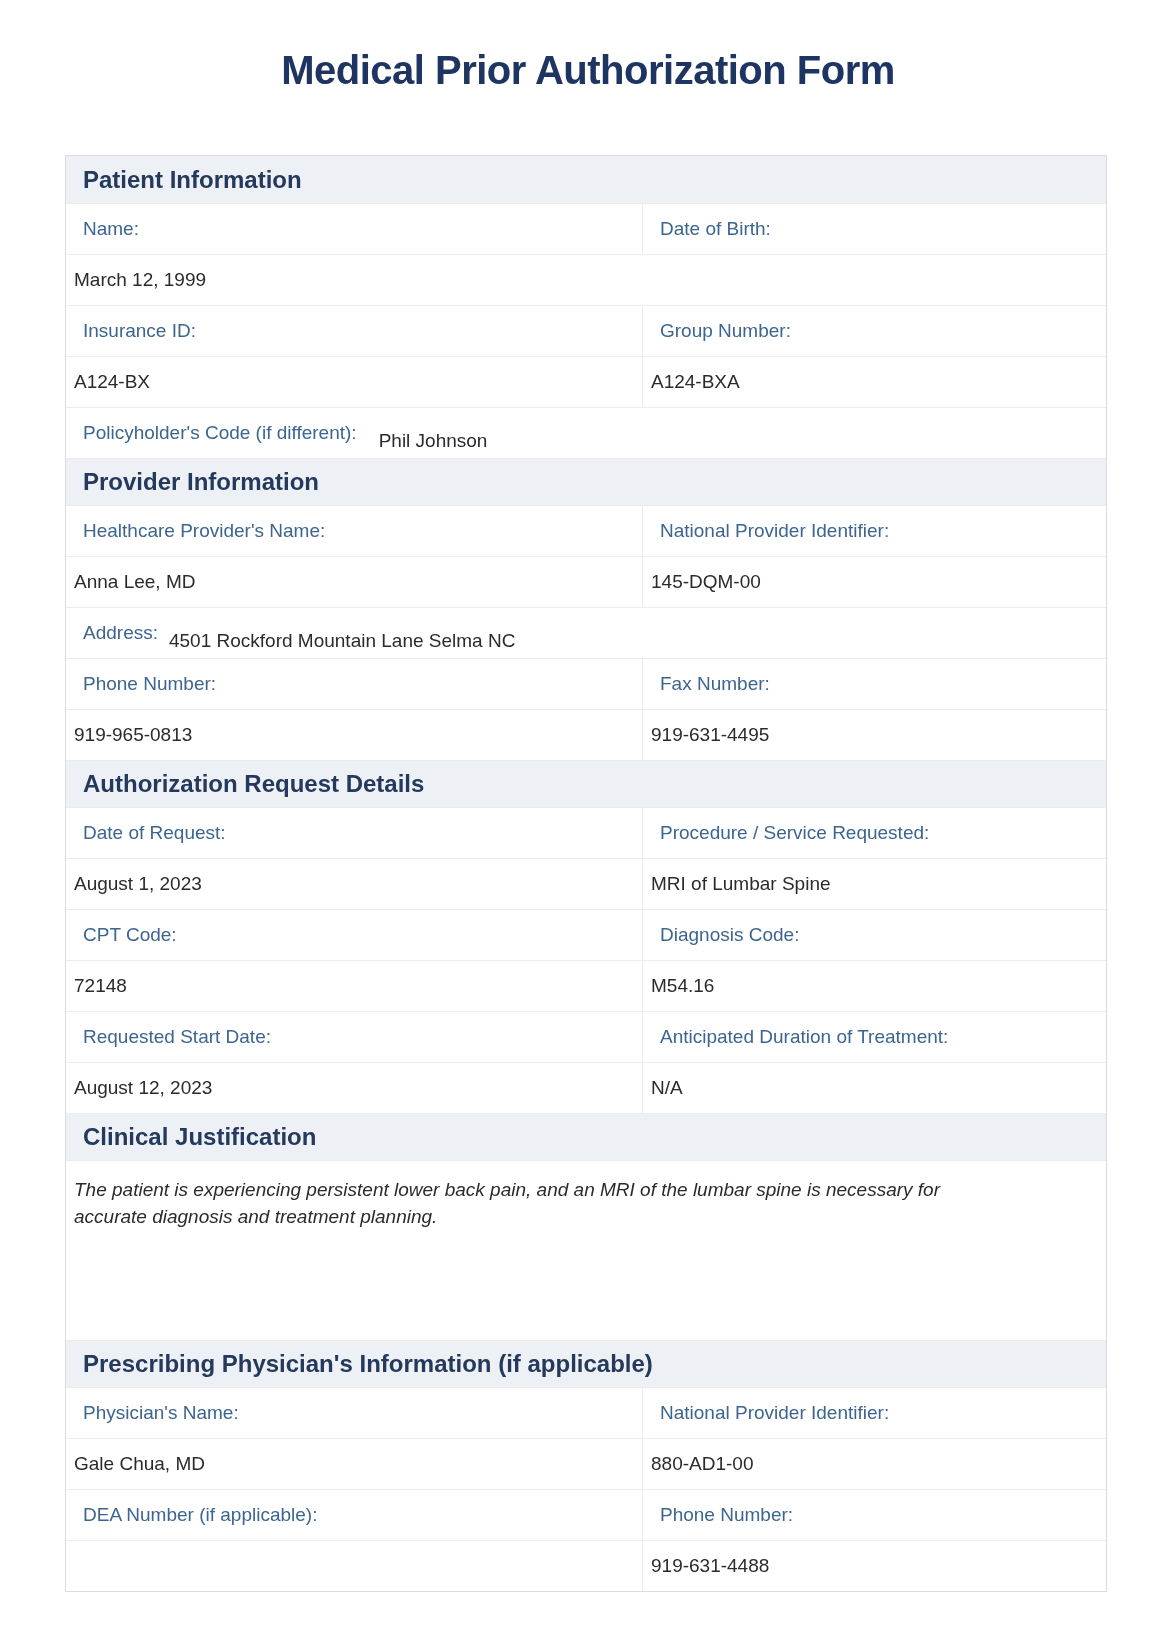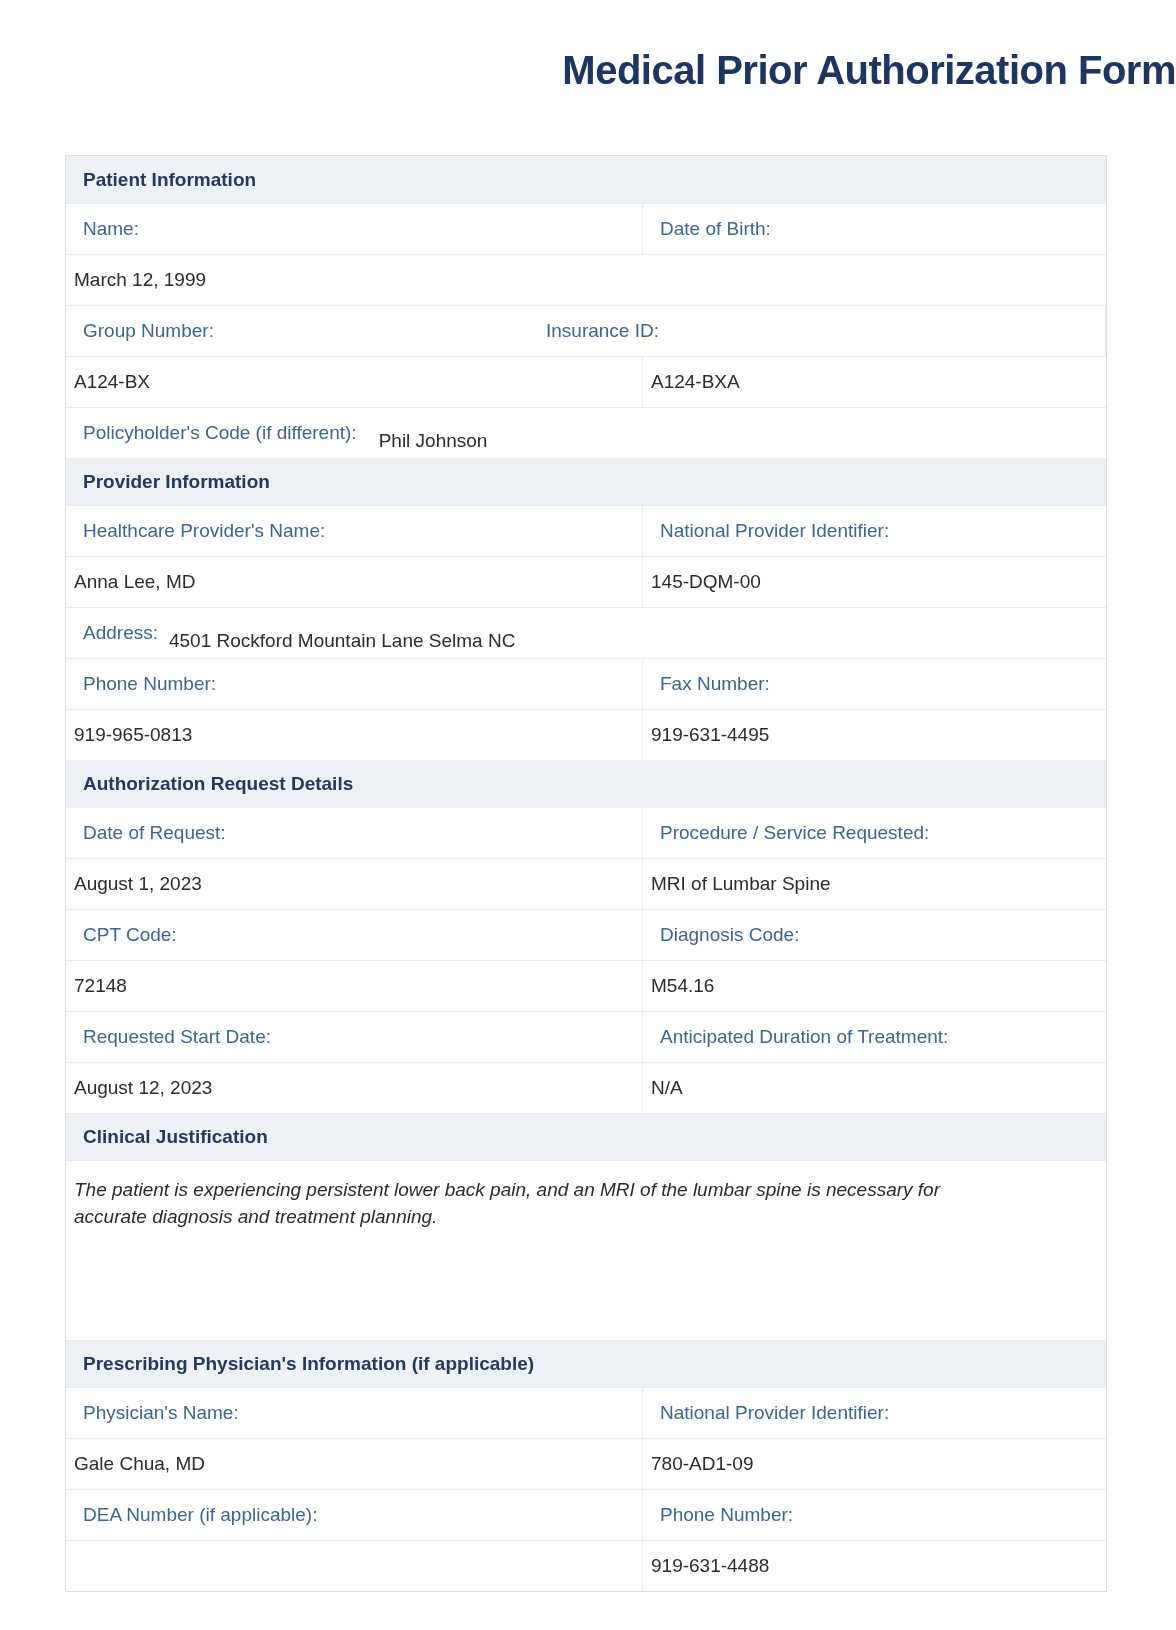--- a/index.html
+++ b/index.html
@@ -7,37 +7,37 @@
   body {
     width: 1176px; height: 1630px;
     font-family: "Liberation Sans", "DejaVu Sans", sans-serif;
     position: relative;
     overflow: hidden;
     color: var(--value-text, #2b2b2b);
   }
   .page { position: relative; width: 1176px; height: 1630px; }
   .title {
     position: absolute; top: 48px; left: 0; width: 100%;
-    text-align: right;
+    text-align: center;
     font-size: 40px; font-weight: bold; letter-spacing: -0.5px;
     color: var(--title-text, #1e3562);
   }
   .form {
     position: absolute; top: 155px; left: 65px; width: 1042px;
     border: 1px solid var(--outer-border, #dcdcdc);
     background: #ffffff;
     font-size: 19px;
   }
   .form > div + div { border-top: 1px solid var(--inner-border, #ececec); }
   .sec-header {
     height: 47px;
     background: var(--section-header-bg, #edf0f4);
     display: flex; align-items: center;
     padding-left: 17px;
-    font-weight: bold; font-size: 19px;
+    font-weight: bold; font-size: 24px;
     color: var(--section-header-text, #24395c);
   }
   .row { display: flex; align-items: flex-start; }
   .cell { display: flex; align-items: center; height: 50px; }
   .c-left { width: 577px; border-right: 1px solid var(--inner-border, #ececec); }
   .c-right { flex: 1; }
   .c-full { width: 100%; }
   .lbl { color: var(--label-text, #3c6590); padding-left: 17px; }
   .val { color: var(--value-text, #2b2b2b); padding-left: 8px; }
   .inline-lbl { color: var(--label-text, #3c6590); }
@@ -66,22 +66,22 @@
       <span>Patient Information</span>
     </div>
     <div class="row">
       <div class="cell c-left lbl">Name:</div>
       <div class="cell c-right lbl">Date of Birth:</div>
     </div>
     <div class="row">
       <div class="cell c-right val">March 12, 1999</div>
     </div>
     <div class="row">
+      <div class="cell c-left lbl">Insurance ID:</div>
       <div class="cell c-right lbl">Group Number:</div>
-      <div class="cell c-left lbl">Insurance ID:</div>
     </div>
     <div class="row">
       <div class="cell c-left val">A124-BX</div>
       <div class="cell c-right val">A124-BXA</div>
     </div>
     <div class="row">
       <div class="cell c-full">
         <span class="inline-lbl" style="padding-left:17px">Policyholder's Code (if different):</span>
         <span class="inline-val gap-md">Phil Johnson</span>
       </div>
@@ -150,21 +150,21 @@
 
     <div class="sec-header">
       <span>Prescribing Physician's Information (if applicable)</span>
     </div>
     <div class="row">
       <div class="cell c-left lbl">Physician's Name:</div>
       <div class="cell c-right lbl">National Provider Identifier:</div>
     </div>
     <div class="row">
       <div class="cell c-left val">Gale Chua, MD</div>
-      <div class="cell c-right val">780-AD1-09</div>
+      <div class="cell c-right val">880-AD1-00</div>
     </div>
     <div class="row">
       <div class="cell c-left lbl">DEA Number (if applicable):</div>
       <div class="cell c-right lbl">Phone Number:</div>
     </div>
     <div class="row">
       <div class="cell c-left val"></div>
       <div class="cell c-right val">919-631-4488</div>
     </div>
 

